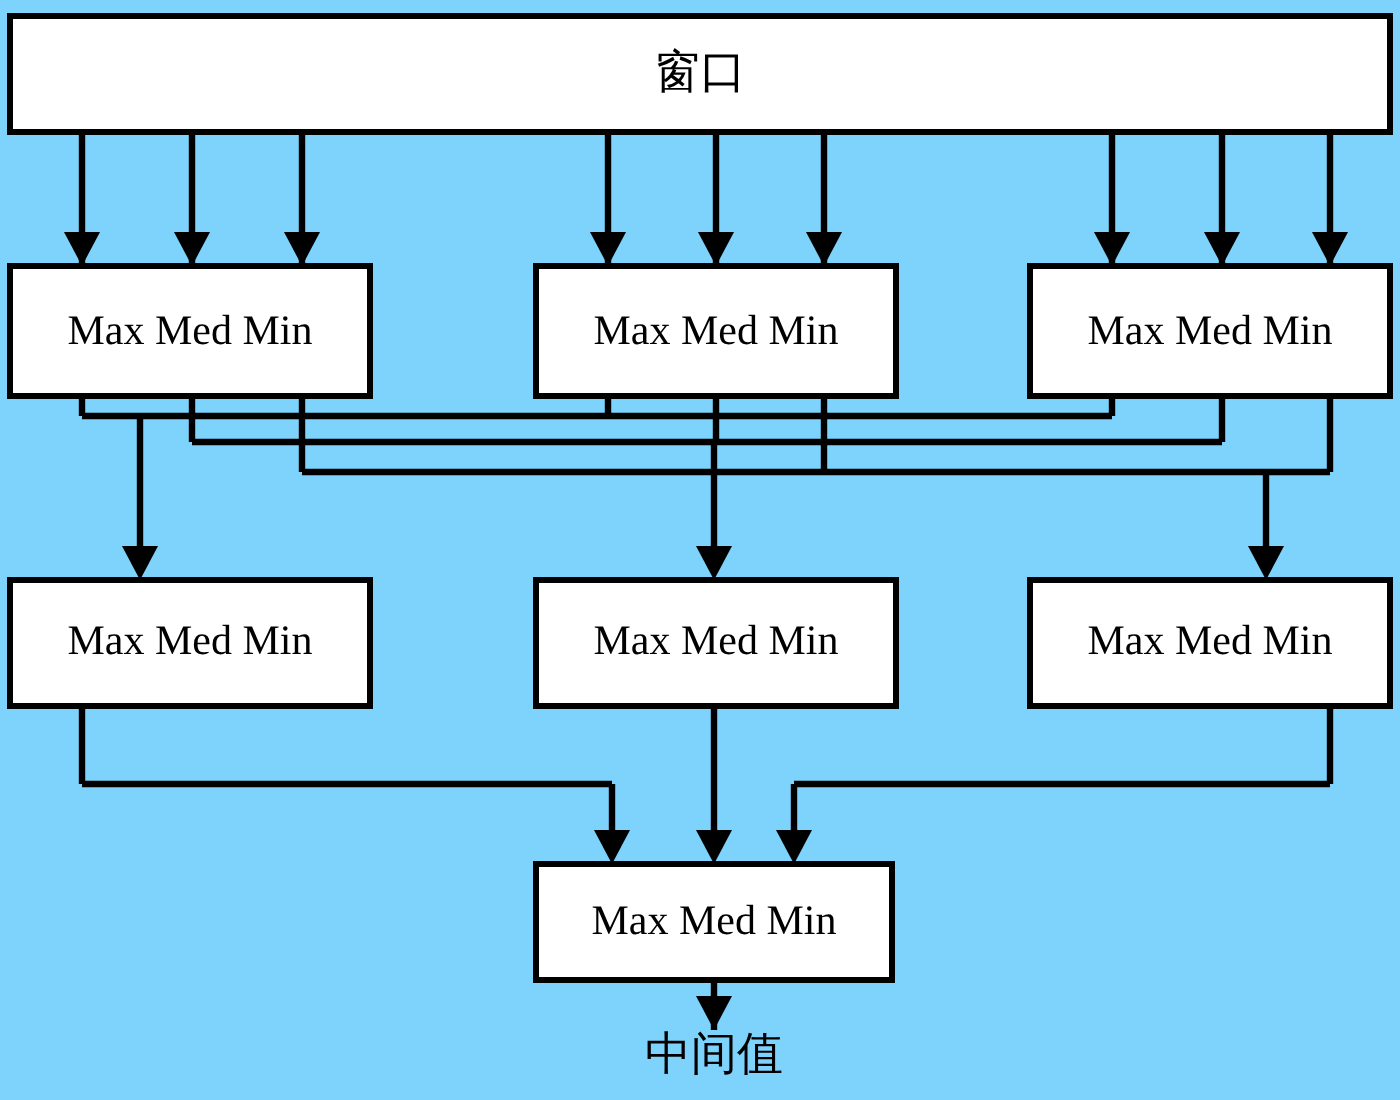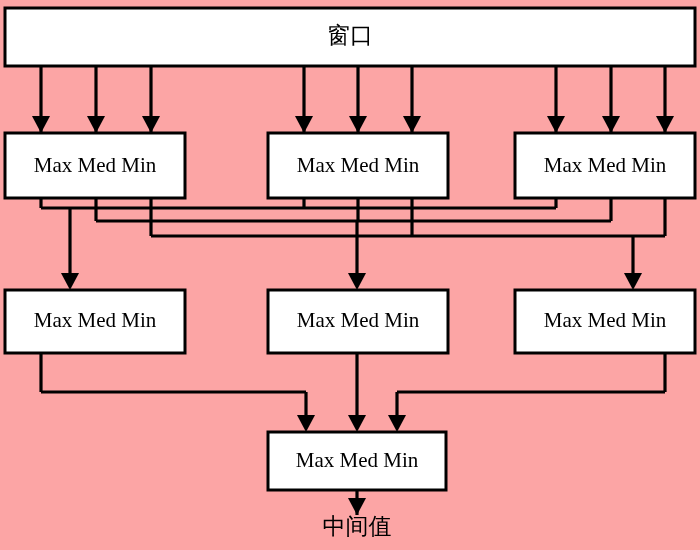--- a/index.html
+++ b/index.html
@@ -4,21 +4,21 @@
 <style>
   html, body {
     margin: 0;
     padding: 0;
     background: #ffffff;
   }
   #diagram-root {
     position: relative;
     width: 700px;
     height: 550px;
-    background: #fca5a5;
+    background: #7dd3fc;
     font-family: "Liberation Serif", "DejaVu Serif", serif;
     overflow: hidden;
   }
   svg#diagram-svg {
     position: absolute;
     left: 0;
     top: 0;
     width: 700px;
     height: 550px;
     display: block;

